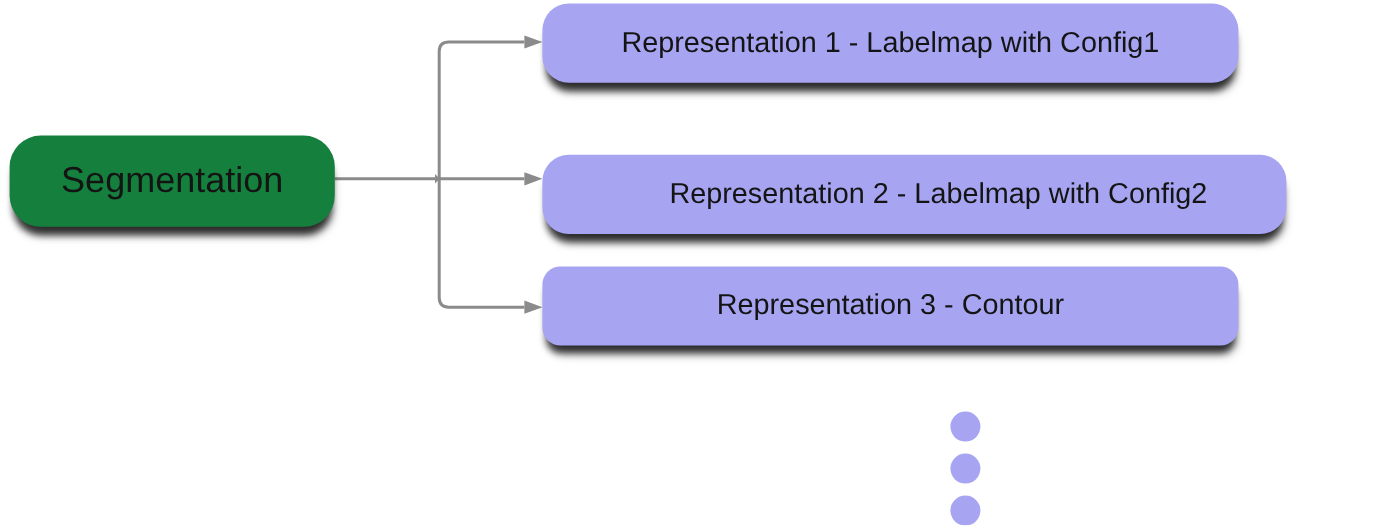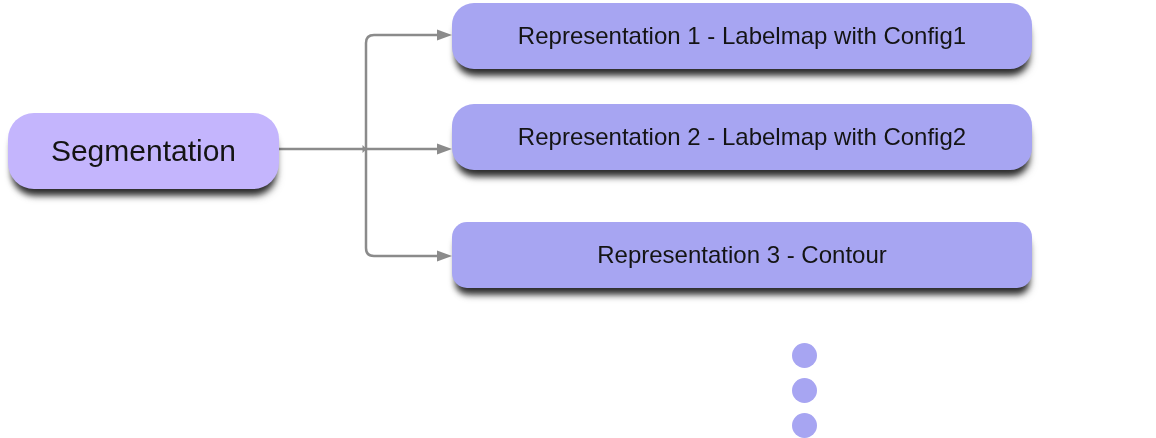--- a/index.html
+++ b/index.html
@@ -38,34 +38,34 @@
     align-items: center;
     justify-content: center;
     color: #141414;
     box-shadow: 0 9px 6px -3px rgba(0,0,0,0.75), 3px 12px 10px -6px rgba(0,0,0,0.35);
   }
   .node-segmentation {
     left: 8px;
     top: 113px;
     width: 271px;
     height: 76px;
-    background: #c4b5fd;
+    background: #15803d;
     border-radius: 26px;
     font-size: 30px;
   }
   .node-representation {
     left: 452px;
     width: 580px;
     height: 66px;
     background: #a7a5f2;
     border-radius: 22px;
     font-size: 24px;
   }
   .rep-1 { top: 3px; }
-  .rep-2 { top: 104px; }
+  .rep-2 { top: 129px; padding-left: 40px; }
   .rep-3 { top: 222px; border-radius: 15px; }
   .node-label {
     white-space: nowrap;
   }
   .ellipsis {
     position: absolute;
     left: 792px;
     top: 343px;
     width: 25px;
     display: flex;

